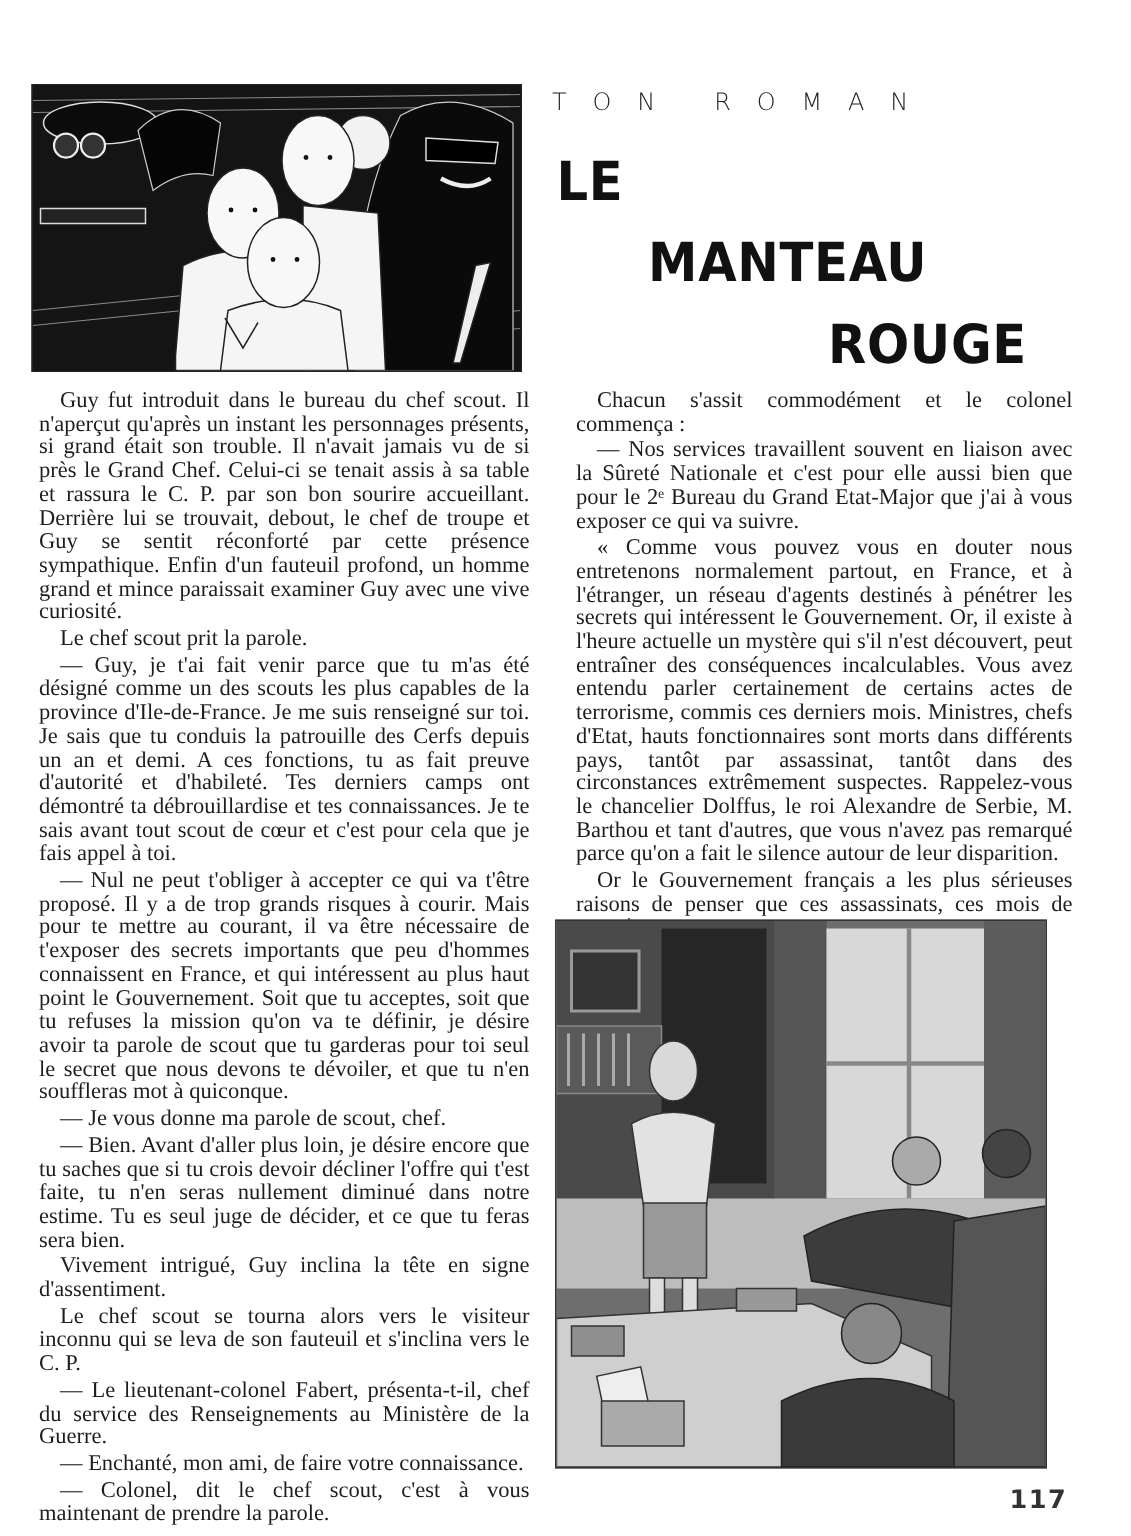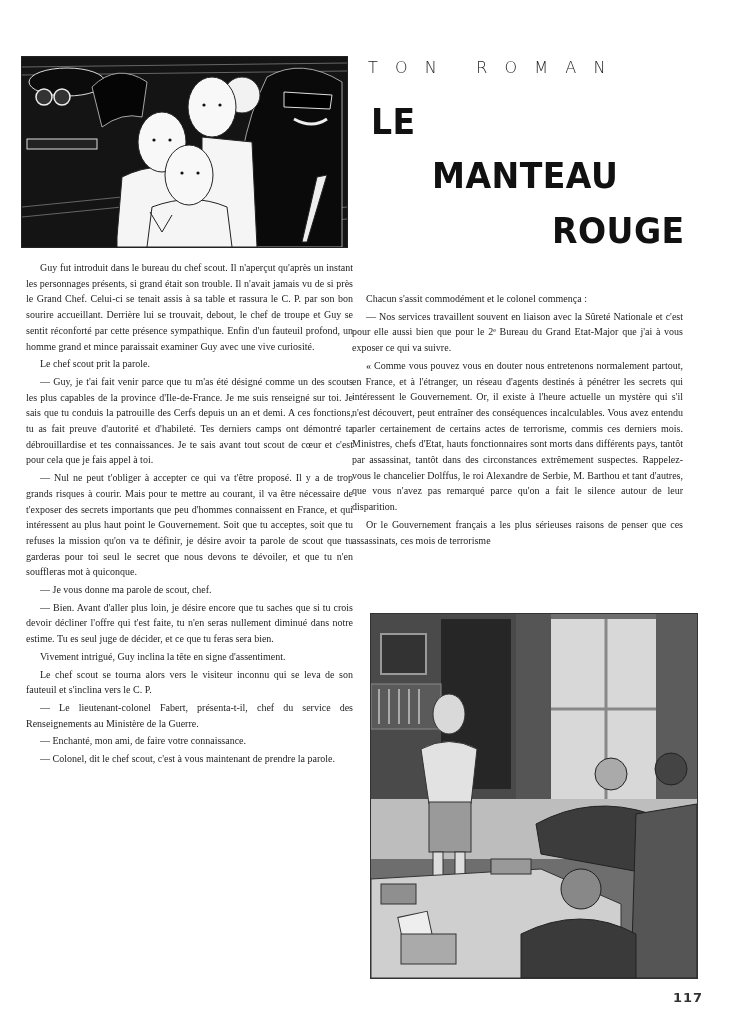--- a/index.html
+++ b/index.html
@@ -21,29 +21,29 @@
     letter-spacing: 17.2px; color: #222; white-space: nowrap;
   }
   .title-line {
     position: absolute; font-family: "DejaVu Sans", sans-serif; font-weight: bold;
     font-size: 36px; color: #111; letter-spacing: 0.5px; line-height: 1; transform: scaleX(0.92); transform-origin: left top;
   }
   .t1 { left: 371px; top: 104px; }
   .t2 { left: 432px; top: 158px; }
   .t3 { left: 552px; top: 213px; }
   .col {
-    position: absolute; font-size: 10px; line-height: 15.7px; text-align: justify;
+    position: absolute; font-size: 15px; line-height: 15.7px; text-align: justify;
     hyphens: manual;
   }
   .col-left { left: 26px; top: 260px; width: 327px; }
-  .col-right { left: 352px; top: 260px; width: 331px; margin-top: 31px; }
+  .col-right { left: 384px; top: 260px; width: 331px; }
   .col p { margin: 0 0 2px 0; text-indent: 14px; }
   .page-number {
     position: absolute; left: 673px; top: 990px; font-family: "DejaVu Sans", sans-serif;
-    font-weight: bold; font-size: 13px; color: #333; letter-spacing: 1px;
+    font-weight: bold; font-size: 17px; color: #333; letter-spacing: 1px;
   }
   svg { display: block; }
 </style>
 </head>
 <body>
 
 <div class="illus-top">
   <svg width="325" height="190" viewBox="0 0 325 190">
     <rect width="325" height="190" fill="#141414"></rect>
     <g stroke="#e8e8e8" stroke-width="0.7" opacity="0.55">

